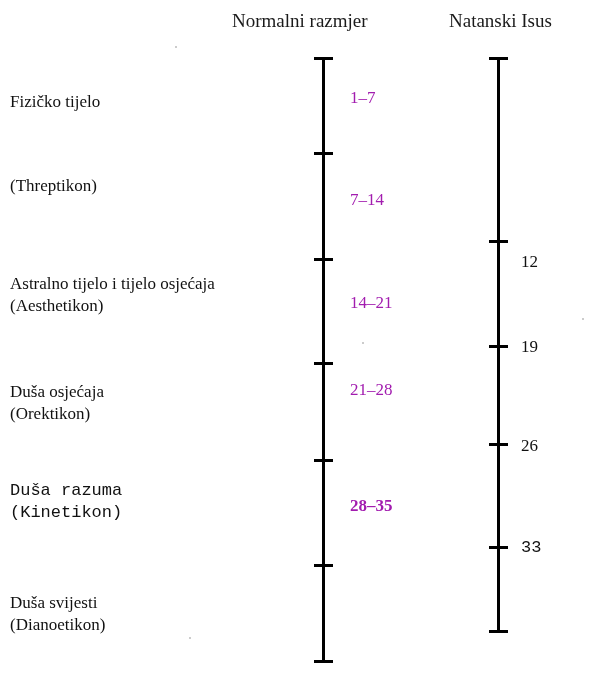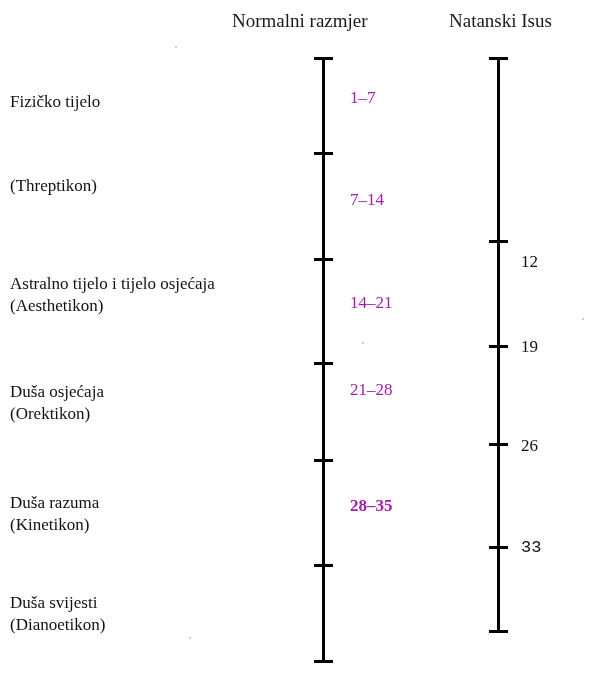--- a/index.html
+++ b/index.html
@@ -101,21 +101,21 @@
         <div>(Threptikon)</div>
       </div>
       <div class="stage-label" style="top: 273px;">
         <div>Astralno tijelo i tijelo osjećaja</div>
         <div>(Aesthetikon)</div>
       </div>
       <div class="stage-label" style="top: 381px;">
         <div>Duša osjećaja</div>
         <div>(Orektikon)</div>
       </div>
-      <div class="stage-label" style="top: 492px;">
+      <div class="stage-label" style="top: 480px; font-family: Liberation Mono, monospace;">
         <div>Duša razuma</div>
         <div>(Kinetikon)</div>
       </div>
       <div class="stage-label" style="top: 592px;">
         <div>Duša svijesti</div>
         <div>(Dianoetikon)</div>
       </div>
     </div>
   <div id="normal-ticks">
       <div class="tick tick-normal" style="top: 57px;"></div>

